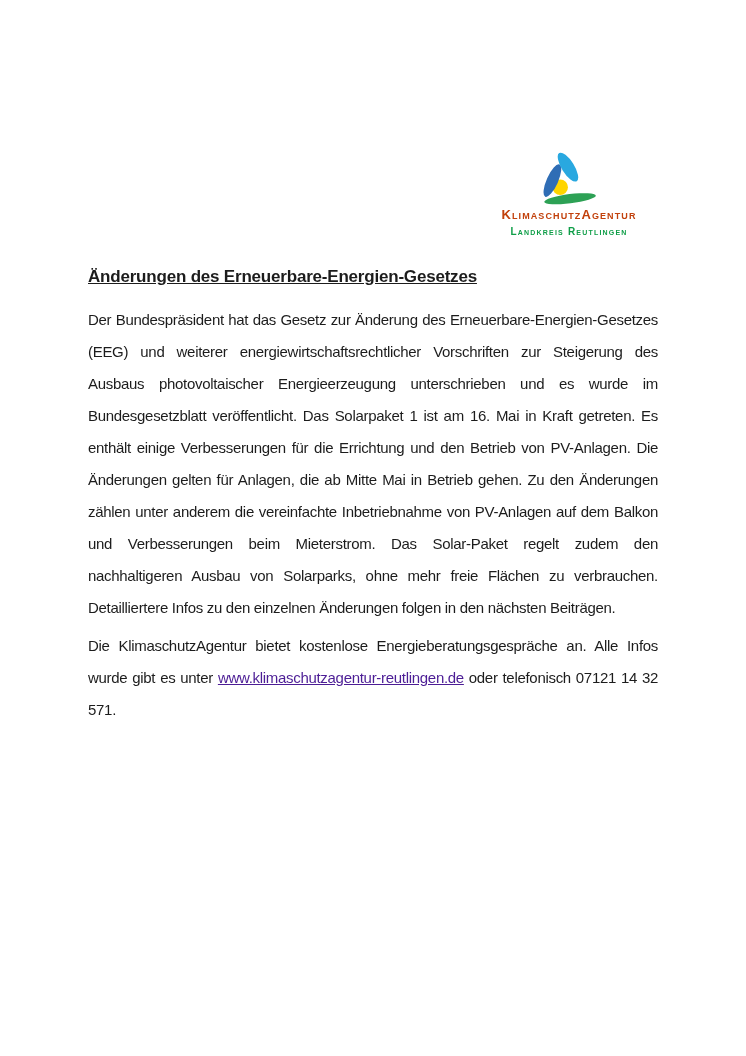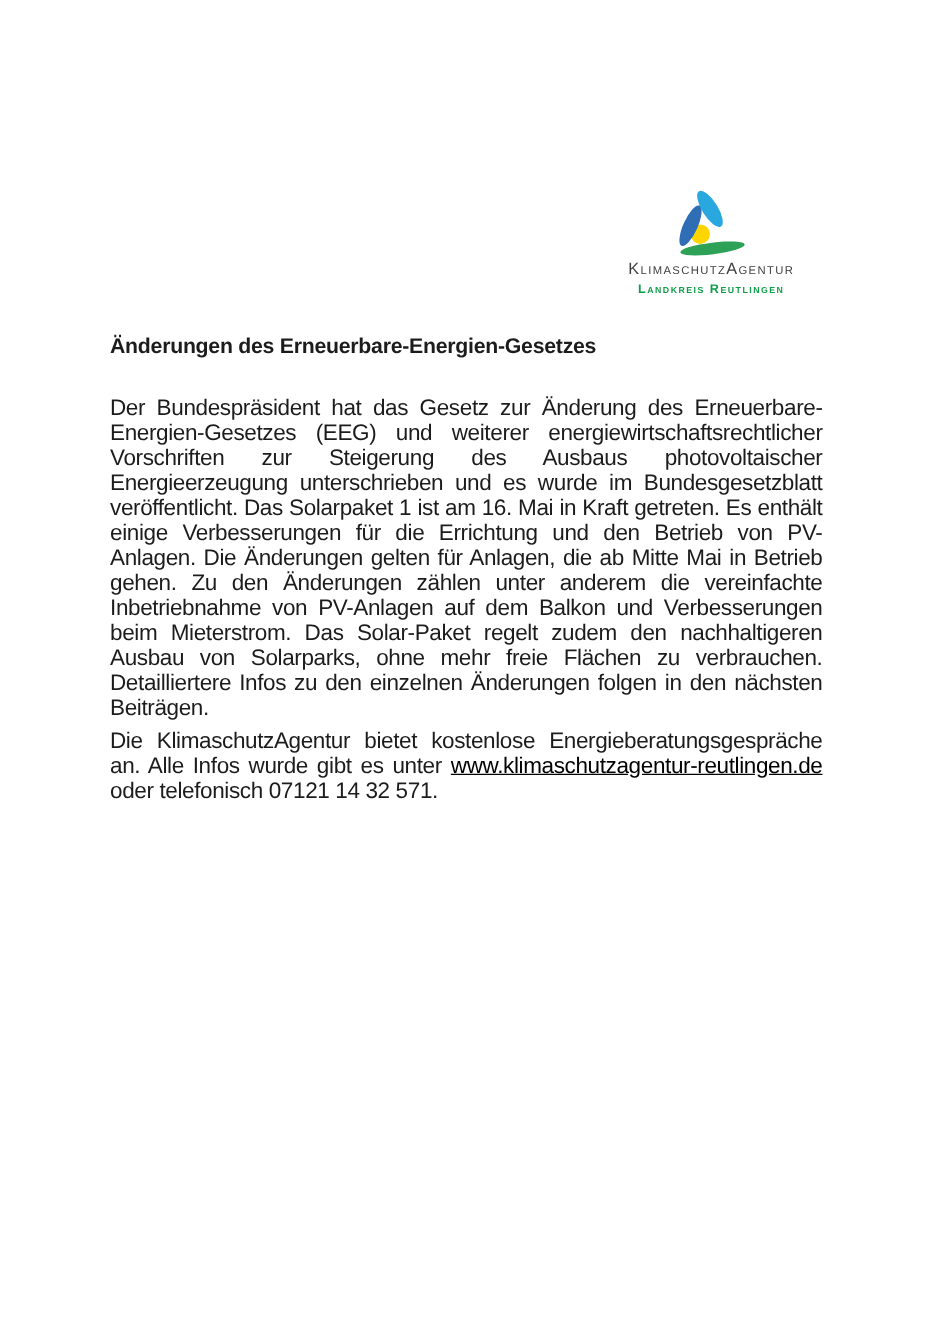--- a/index.html
+++ b/index.html
@@ -30,24 +30,24 @@
     align-items: center;
     text-align: center;
   }
   .logo-mark {
     width: 56px;
     height: 56px;
     margin-bottom: 1px;
   }
   .logo-name {
     font-variant: small-caps;
-    font-weight: 400;
+    font-weight: 700;
     font-size: 13px;
     letter-spacing: 1.1px;
-    color: #404040;
+    color: #c2410c;
     white-space: nowrap;
     line-height: 16px;
   }
   .logo-subtitle {
     font-variant: small-caps;
     font-weight: 700;
     font-size: 10px;
     letter-spacing: 1.2px;
     color: #0f9e48;
     white-space: nowrap;
@@ -60,33 +60,34 @@
     left: 88px;
     top: 266px;
     width: 570px;
     color: #1c1c1c;
   }
   .article-title {
     font-size: 17px;
     font-weight: 700;
     line-height: 22px;
     letter-spacing: -0.2px;
-    margin: 0 0 28px 0;
+    margin: 0 0 16px 0;
     color: #1c1c1c;
+    text-decoration: underline;
   }
   .body-par {
-    font-size: 18px;
-    line-height: 20px;
+    font-size: 15px;
+    line-height: 32px;
     letter-spacing: -0.3px;
     text-align: justify;
     margin: 0 0 6px 0;
     color: #1c1c1c;
   }
   .website-link {
-    color: #000000;
+    color: #4c1d95;
     text-decoration: underline;
     cursor: pointer;
   }
 </style>
 </head>
 <body>
 
 <div class="page">
 
   <div class="logo">

